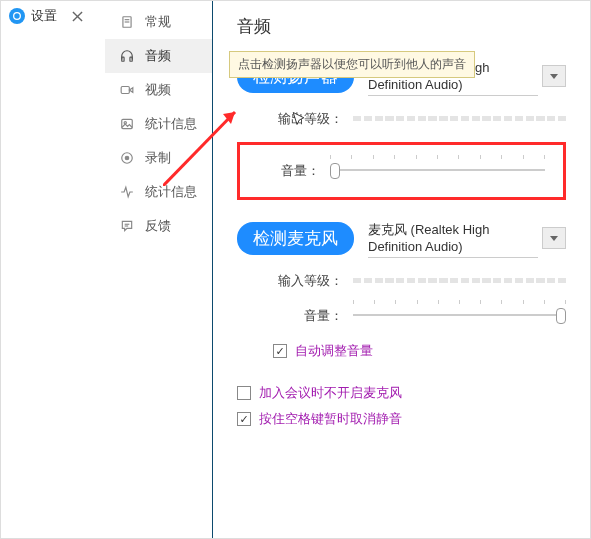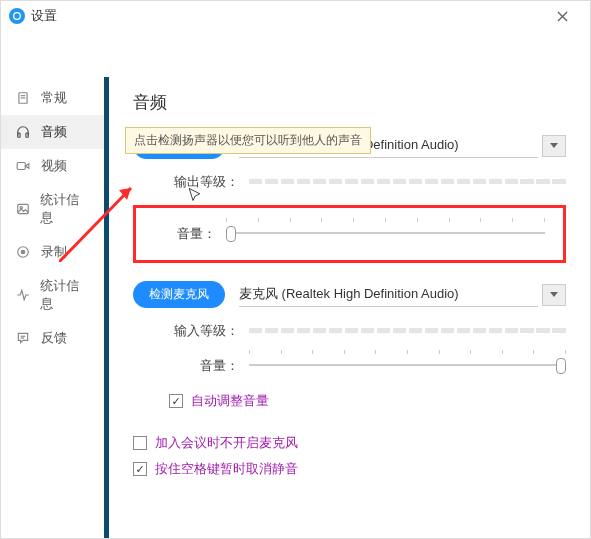--- a/index.html
+++ b/index.html
@@ -1,34 +1,34 @@
 <!DOCTYPE html>
 <html><head>
 <meta charset="utf-8">
 <style>
   * { box-sizing: border-box; margin: 0; padding: 0; }
   body { font-family: "Microsoft YaHei", Arial, sans-serif; font-size: 13px; color: #333; background: #fff; width: 591px; height: 539px; position: relative; overflow: hidden; }
-  .window { width: 591px; height: 539px; display: flex; flex-direction: column; border: 1px solid #ddd; gap: 46px; }
+  .window { width: 591px; height: 539px; display: flex; flex-direction: row; border: 1px solid #ddd; }
   .titlebar { display: flex; align-items: center; padding: 5px 8px; height: 30px; }
   .app-icon { width: 16px; height: 16px; border-radius: 50%; background: #2196f3; display: flex; align-items: center; justify-content: center; margin-right: 6px; }
   .app-icon svg { width: 10px; height: 10px; fill: #fff; }
   .title-text { flex: 1; font-size: 13px; color: #333; }
   .close-btn { width: 40px; height: 24px; display: flex; align-items: center; justify-content: center; cursor: pointer; }
   .close-btn svg { width: 11px; height: 11px; stroke: #666; stroke-width: 1.5; }
   .body { flex: 1; display: flex; }
-  .sidebar { width: 108px; border-right: 5px solid #0c4a6e; padding-top: 4px; }
+  .sidebar { width: 108px; border-right: 1px solid #0c4a6e; padding-top: 4px; }
   .side-item { display: flex; align-items: center; padding: 8px 14px; cursor: pointer; font-size: 13px; color: #555; }
   .side-item.active { background: #f0f0f0; color: #333; font-weight: 500; }
   .side-icon { width: 16px; height: 16px; margin-right: 10px; display: flex; align-items: center; justify-content: center; color: #888; }
   .side-item.active .side-icon { color: #555; }
   .content { flex: 1; padding: 14px 24px 14px 24px; position: relative; }
   .page-title { font-size: 17px; margin-bottom: 18px; }
   .tooltip { position: absolute; top: 50px; left: 16px; background: #fff9e3; border: 1px solid #d6c97e; padding: 4px 8px; font-size: 12px; color: #555; z-index: 10; }
   .row { display: flex; align-items: center; margin-bottom: 14px; }
-  .test-btn { background: #1e8cff; color: #fff; border: none; border-radius: 16px; padding: 5px 16px; font-size: 12px; cursor: pointer; margin-right: 14px; }
+  .test-btn { background: #1e8cff; color: #fff; border: none; border-radius: 16px; padding: 5px 16px; font-size: 17px; cursor: pointer; margin-right: 14px; }
   .dropdown { flex: 1; display: flex; align-items: center; }
   .dropdown-text { flex: 1; font-size: 13px; color: #333; border-bottom: 1px solid #ccc; padding: 3px 0; }
   .dropdown-btn { width: 24px; height: 22px; background: #eee; border: 1px solid #ccc; display: flex; align-items: center; justify-content: center; cursor: pointer; margin-left: 4px; }
   .label { width: 70px; text-align: right; color: #444; font-size: 13px; }
   .level-bar { flex: 1; height: 12px; display: flex; gap: 2.5px; margin-left: 10px; }
   .level-seg { flex: 1; height: 5px; background: #e4e4e4; margin-top: 3px; }
   .vol-track-wrap { flex: 1; margin-left: 10px; position: relative; height: 24px; }
   .ticks { display: flex; justify-content: space-between; font-size: 8px; color: #bbb; position: absolute; top: -4px; left: 0; right: 0; }
   .ticks span { width: 1px; height: 4px; background: #ccc; }
   .track { position: absolute; top: 10px; left: 0; right: 0; height: 2px; background: #ccc; }

